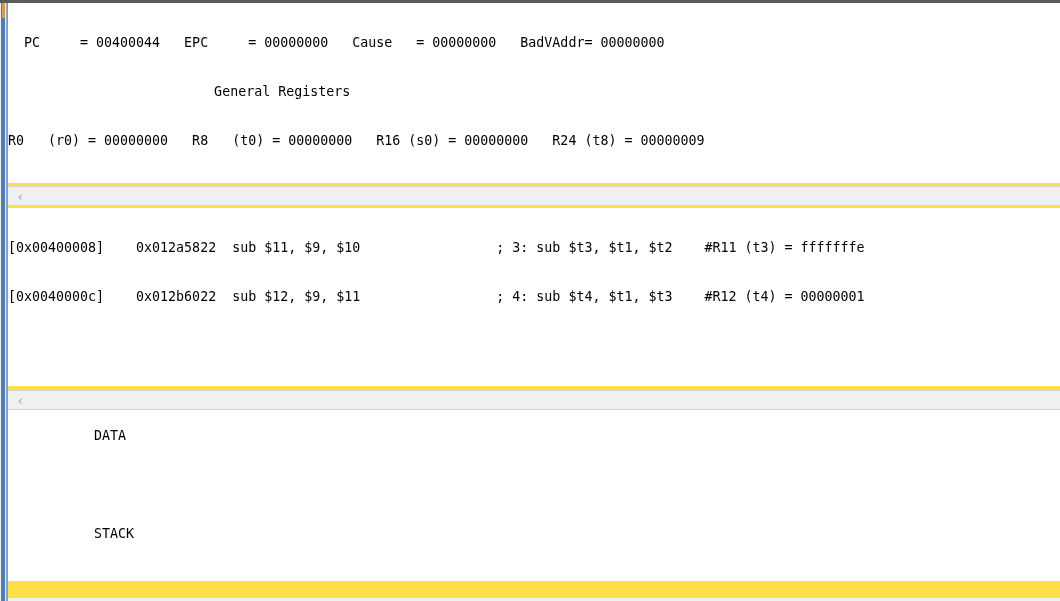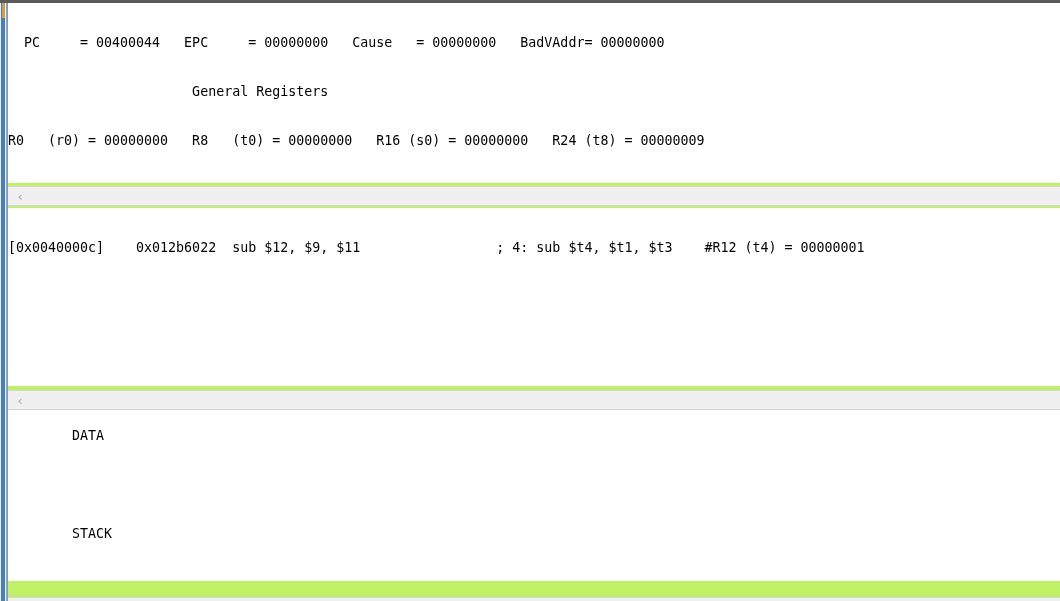--- a/index.html
+++ b/index.html
@@ -17,21 +17,21 @@
     font-size: 13.3px;
     color: #000000;
     position: relative;
   }
 
   
   #app {
     position: relative;
     width: 1060px;
     height: 601px;
-    background: #bef264;
+    background: #fde047;
   }
 
   
   .top-rail {
     position: absolute;
     top: 0; left: 0;
     width: 1060px;
     height: 3px;
     background: #5a5a5a;
     z-index: 5;
@@ -134,20 +134,21 @@
     height: 4px;
     background: #f0f0f0;
     border-top: 1px solid #d6d6d6;
     z-index: 3;
   }
 
   .section-heading {
     height: 19px;
     line-height: 19px;
     white-space: pre;
+    margin-left: 22px;
   }
 
   .spacer-row { height: 19px; }
 </style>
 </head>
 <body>
 
 <div id="app">
 
   <div class="top-rail"></div>
@@ -169,20 +170,21 @@
     
     
     
   </div>
 
   <div class="hscroll" id="hscroll-1">
     <span class="chev">‹</span>
   </div>
 
   <div class="panel" id="disasm-pane">
+    <div class="txt-row">[0x00400008]    0x012a5822  sub $11, $9, $10                 ; 3: sub $t3, $t1, $t2    #R11 (t3) = fffffffe</div>
     <div class="txt-row">[0x0040000c]    0x012b6022  sub $12, $9, $11                 ; 4: sub $t4, $t1, $t3    #R12 (t4) = 00000001</div>
     
     
     
     
     
     
     
   </div>
 

